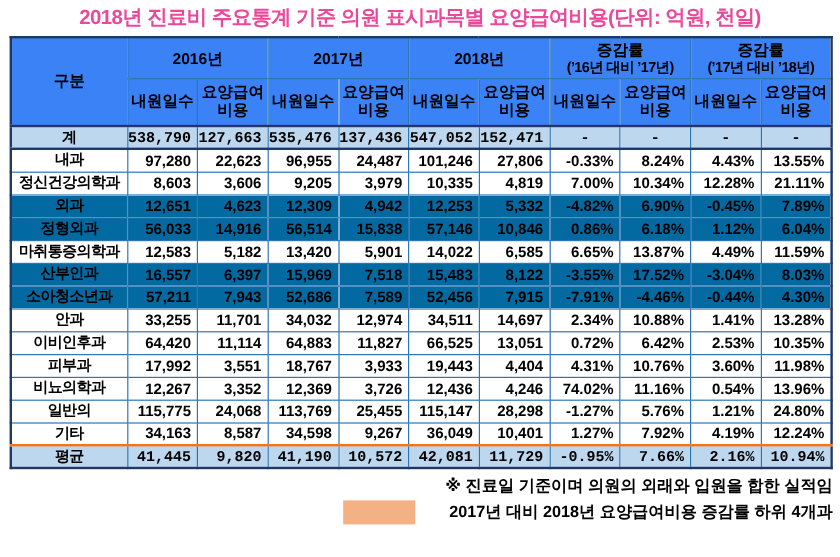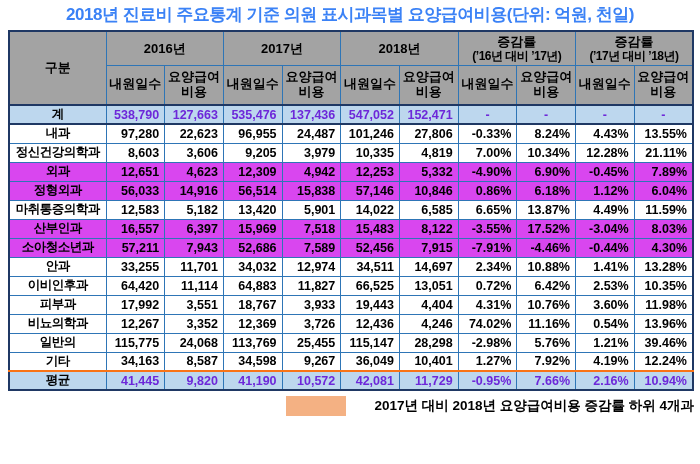--- a/index.html
+++ b/index.html
@@ -1,36 +1,36 @@
 <!DOCTYPE html>
 <html><head>
 <meta charset="utf-8">
 <style>
   html, body { margin:0; padding:0; width:700px; height:464px; background:#ffffff; overflow:hidden;
                font-family:"Liberation Sans","DejaVu Sans",sans-serif; }
   .title { text-align:center; font-weight:bold; font-size:17px; line-height:22px; padding-top:4px;
-           letter-spacing:-0.5px; color:#3b82f6; }
+           letter-spacing:-0.5px; color:#ec4899; }
   table { border-collapse:collapse; table-layout:fixed; width:686px; margin:4px 0 0 8px;
           border:2px solid #1F3864; }
   col.c-label { width:97px; }
   th, td { border:1px solid #2E75B6; font-weight:bold; color:#000; overflow:hidden;
            padding:0; box-sizing:border-box; }
-  thead th { background:#a3a3a3; text-align:center; vertical-align:middle; }
+  thead th { background:#3b82f6; text-align:center; vertical-align:middle; }
   thead tr.r1 th { height:34px; font-size:13px; }
   thead tr.r2 th { height:40px; font-size:13px; white-space:pre-line; line-height:1.12; }
   th.corner { font-size:14px;margin-top:13px; }
   thead { border-bottom:2px solid #1F3864; }
   .g1 { display:block; font-size:13px; line-height:15px; }
   .g2 { display:block; font-size:12px; line-height:14px; letter-spacing:-0.5px; }
   tbody td { height:19px; font-size:12.5px; text-align:right; padding-right:5px; background:#fff; }
   tbody td.label { text-align:center; padding-right:0; letter-spacing:-0.5px; }
   tbody td.dash { text-align:center; padding-right:0; }
   tr.row-summary td { background:#BDD7EE; }
-  tr.row-summary td:not(.label) { color:#6d28d9; }
-  tr.row-highlight td { background:#d946ef; }
+  tr.row-summary td:not(.label) { color:#000000;font-family:Liberation Mono, monospace; }
+  tr.row-highlight td { background:#0369a1; }
   tr.row-total { border-bottom:2px solid #1F3864; }
   tr.row-avg { border-top:2px solid #f97316; }
   .footnotes { width:686px; margin:5px 0 0 8px; text-align:right; font-weight:bold; color:#000; }
   .note1 { font-size:13.5px; line-height:18px; }
   .note2-row { display:flex; justify-content:flex-end; align-items:center; gap:28px; margin-top:3px; }
   .note2-row .txt { font-size:13.5px; line-height:20px; }
   .swatch { display:inline-block; width:60px; height:20px; background:#F4B183; }
 </style>
 </head>
 <body>
@@ -125,21 +125,21 @@
         <td>21.11%</td>
       </tr>
       <tr class="row-highlight">
         <td class="label">외과</td>
         <td>12,651</td>
         <td>4,623</td>
         <td>12,309</td>
         <td>4,942</td>
         <td>12,253</td>
         <td>5,332</td>
-        <td>-4.90%</td>
+        <td>-4.82%</td>
         <td>6.90%</td>
         <td>-0.45%</td>
         <td>7.89%</td>
       </tr>
       <tr class="row-highlight">
         <td class="label">정형외과</td>
         <td>56,033</td>
         <td>14,916</td>
         <td>56,514</td>
         <td>15,838</td>
@@ -242,24 +242,24 @@
         <td>13.96%</td>
       </tr>
       <tr class="row-normal">
         <td class="label">일반의</td>
         <td>115,775</td>
         <td>24,068</td>
         <td>113,769</td>
         <td>25,455</td>
         <td>115,147</td>
         <td>28,298</td>
-        <td>-2.98%</td>
+        <td>-1.27%</td>
         <td>5.76%</td>
         <td>1.21%</td>
-        <td>39.46%</td>
+        <td>24.80%</td>
       </tr>
       <tr class="row-normal">
         <td class="label">기타</td>
         <td>34,163</td>
         <td>8,587</td>
         <td>34,598</td>
         <td>9,267</td>
         <td>36,049</td>
         <td>10,401</td>
         <td>1.27%</td>
@@ -277,17 +277,18 @@
         <td>11,729</td>
         <td>-0.95%</td>
         <td>7.66%</td>
         <td>2.16%</td>
         <td>10.94%</td>
       </tr>
     </tbody>
 </table>
 
 <div class="footnotes">
+  <div class="note1">※ 진료일 기준이며 의원의 외래와 입원을 합한 실적임</div>
   <div class="note2-row">
     <span class="swatch"></span>
     <span class="txt">2017년 대비 2018년 요양급여비용 증감률 하위 4개과</span>
   </div>
 </div>
 
 </body></html>

